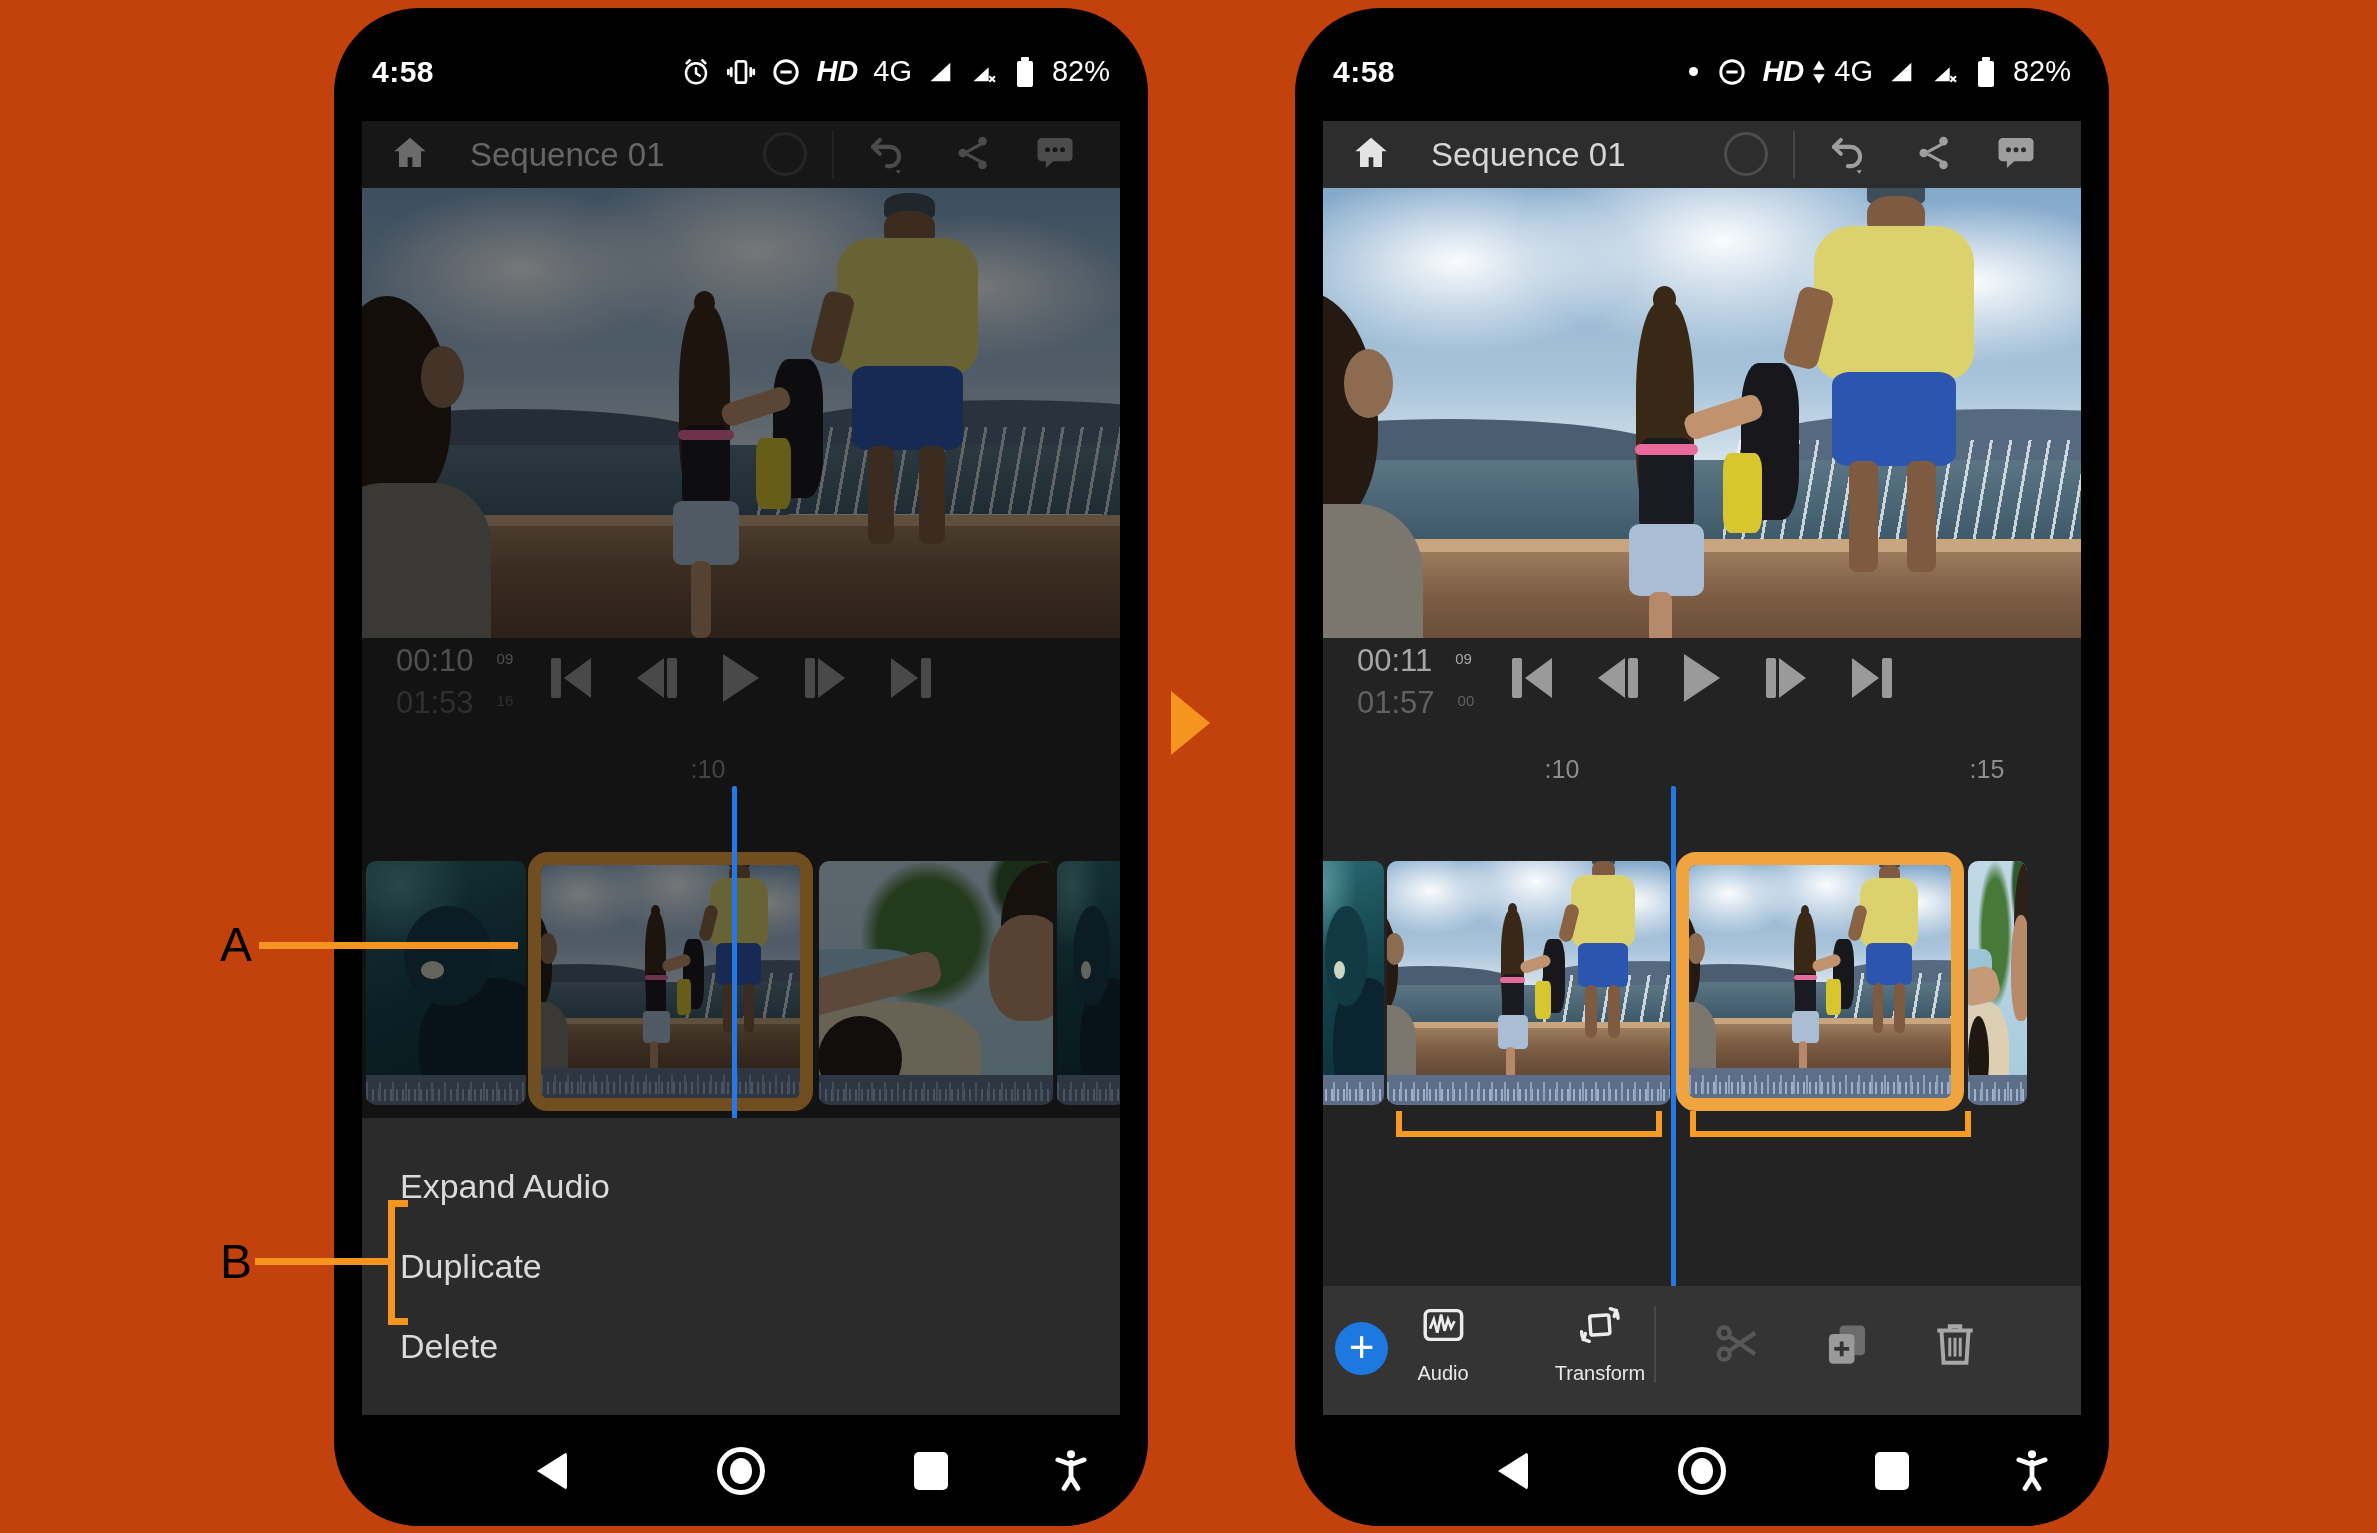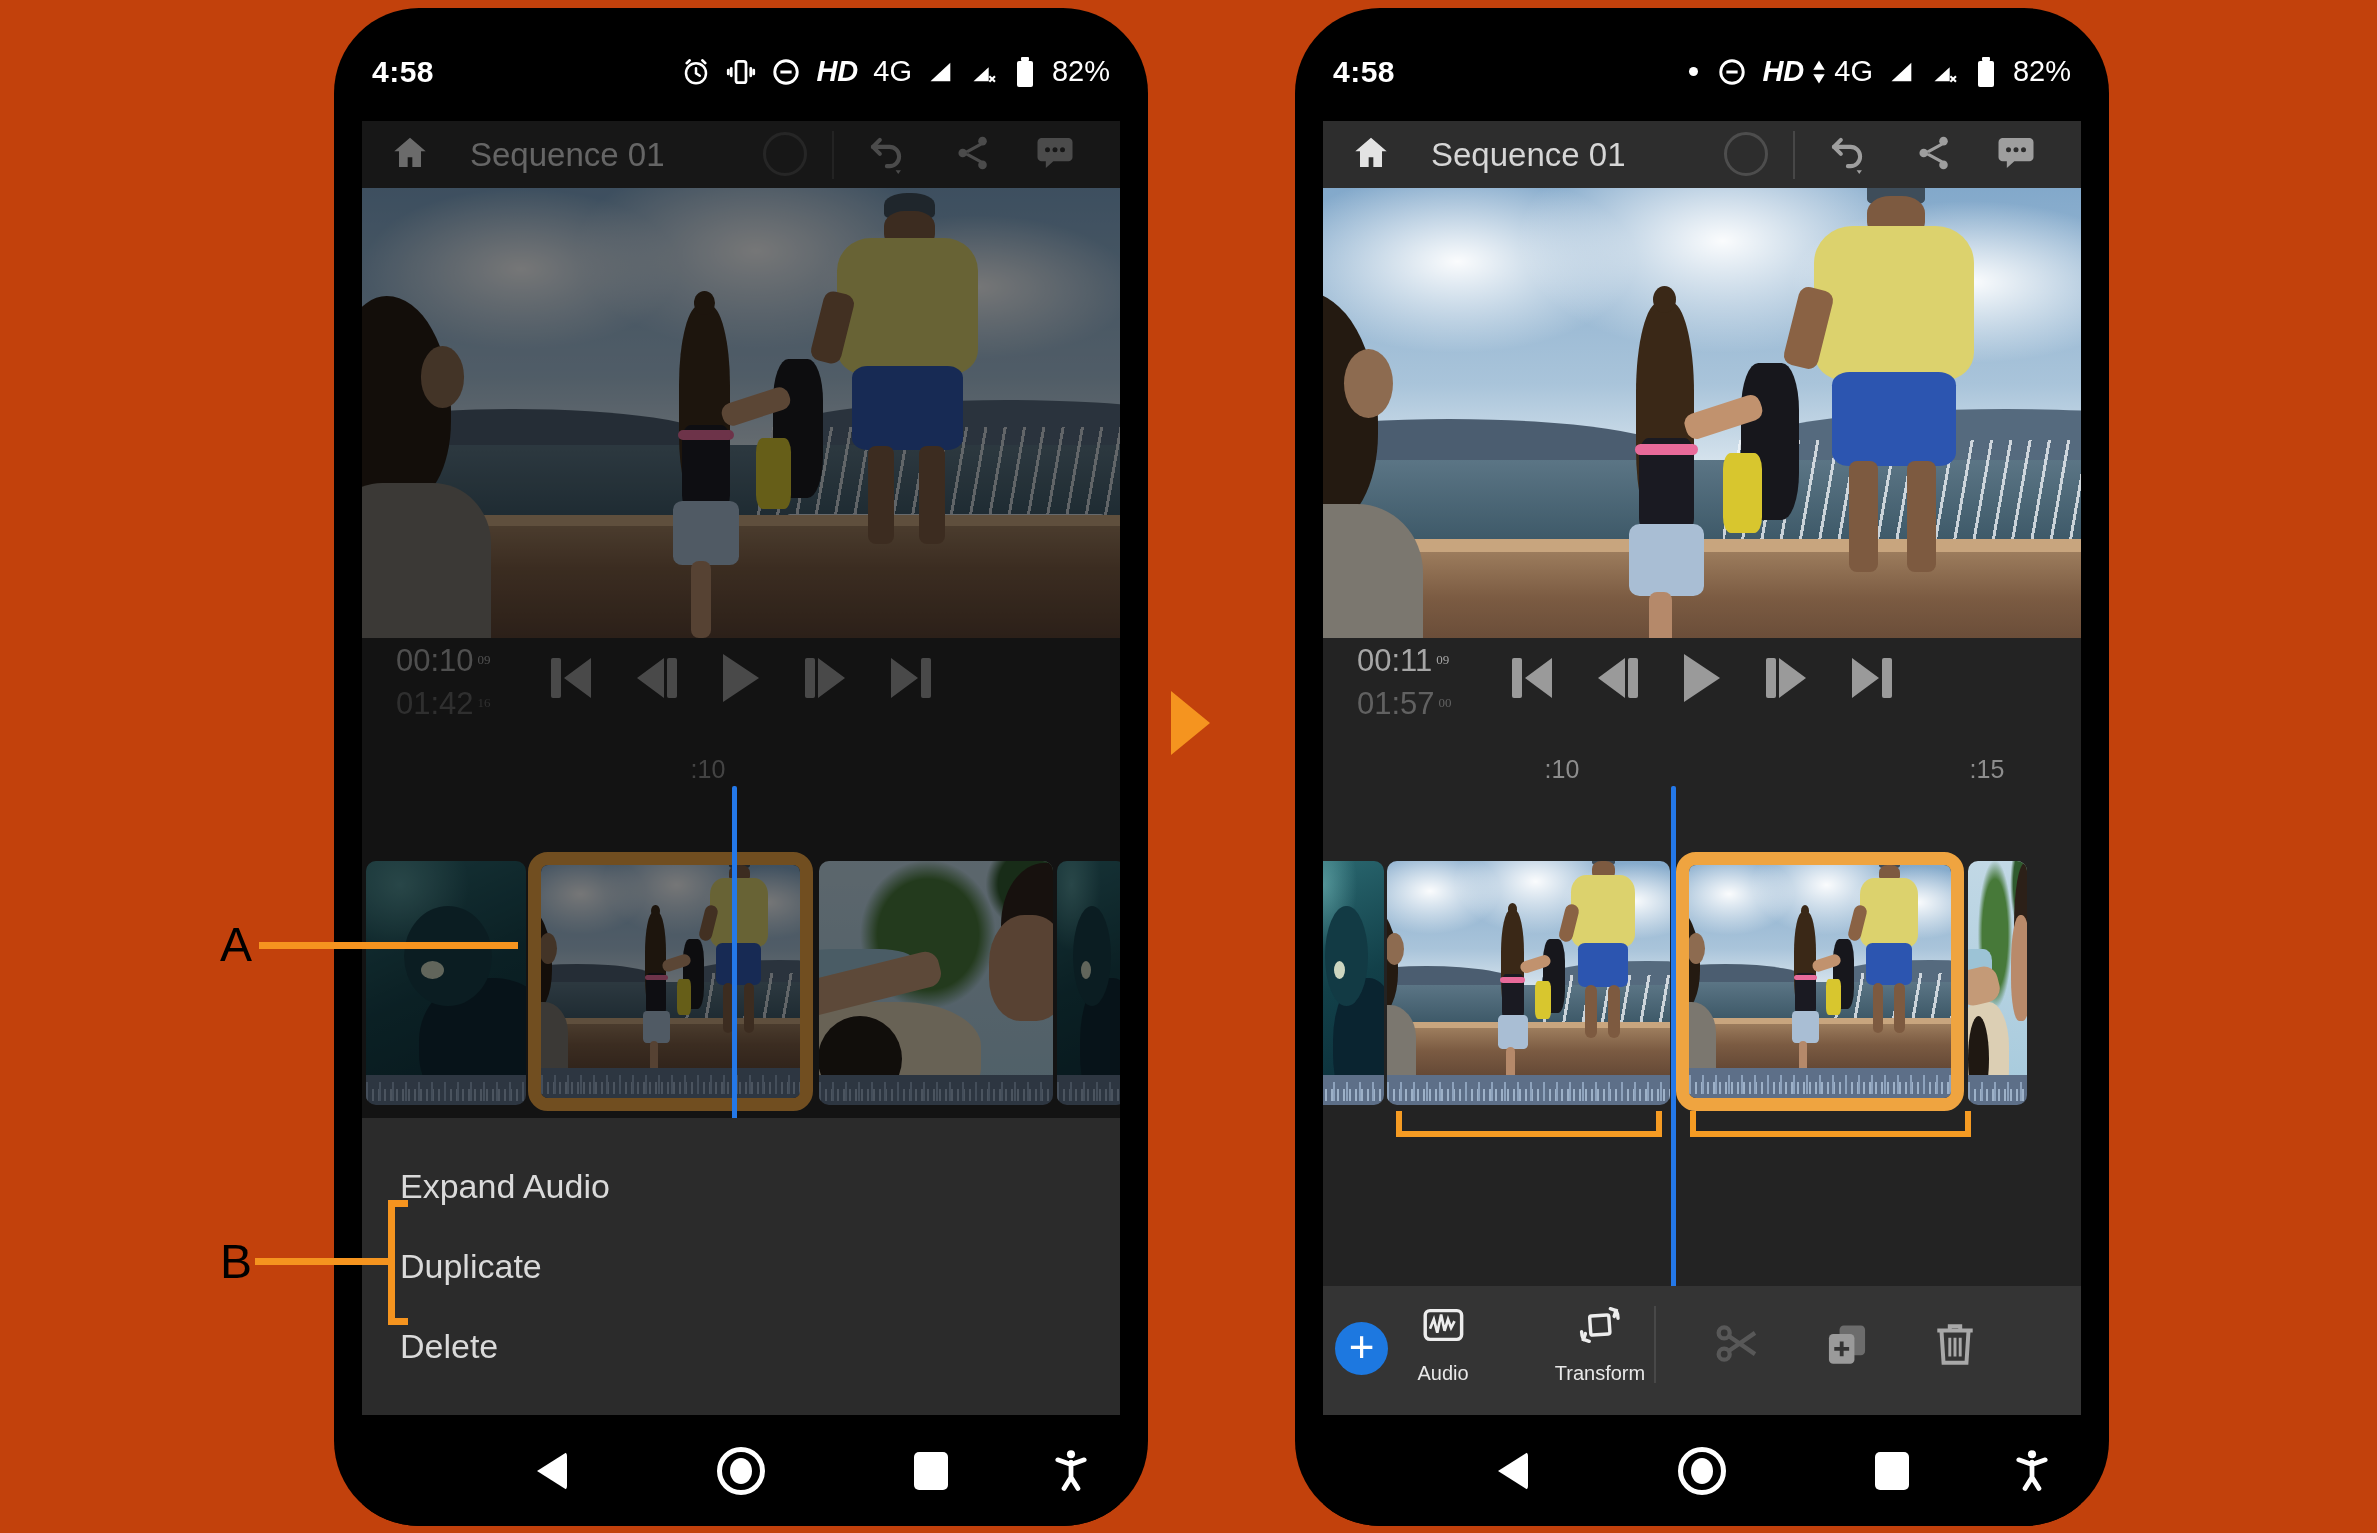--- a/index.html
+++ b/index.html
@@ -34,21 +34,21 @@
   
   .video{height:450px;position:relative;overflow:hidden;background:#0c1014;}
   .video>.scene{position:absolute;inset:0;}
   #phone-right .video>.scene{inset:-4% -7% -9% -6%;}
 
   
   .controls{height:91px;position:relative;}
   .tc{position:absolute;left:34px;top:4px;line-height:37px;white-space:nowrap;}
   .tc-l1{color:#a6a6a6;font-size:31px;}
   .tc-l2{color:#616161;font-size:31px;}
-  .tc-fr{font-size:13px;margin-left:4px;position:relative;top:-7px;font-family:Liberation Serif, serif;}
+  .tc-fr{font-size:15px;margin-left:23px;position:relative;top:-7px;}
   .transport{position:absolute;left:0;right:0;top:16px;display:flex;justify-content:center;gap:46px;color:#9a9a9a;}
   .tbtn{display:flex;align-items:center;gap:3px;height:48px;}
   .vbar{width:10px;height:40px;background:currentColor;border-radius:2px;}
   .tri-l{width:0;height:0;border-top:20px solid transparent;border-bottom:20px solid transparent;border-right:27px solid currentColor;}
   .tri-r{width:0;height:0;border-top:20px solid transparent;border-bottom:20px solid transparent;border-left:27px solid currentColor;}
   .tri-play{width:0;height:0;border-top:24px solid transparent;border-bottom:24px solid transparent;border-left:36px solid currentColor;}
 
   
   .timeline{flex:1;position:relative;background:#232323;overflow:hidden;}
   .ruler-label{position:absolute;top:26px;transform:translateX(-50%);font-size:25px;color:#8d8d8d;}
@@ -287,21 +287,21 @@
                 <div class="wface"></div>
                 <div class="wbody"></div>
               </div>
 </div>
           <div class="dimout"></div>
         </div>
 
         <div class="controls">
           <div class="tc">
             <div class="tc-l1"><span>00:10</span><span class="tc-fr">09</span></div>
-            <div class="tc-l2"><span>01:42</span><span class="tc-fr">16</span></div>
+            <div class="tc-l2"><span>01:53</span><span class="tc-fr">16</span></div>
           </div>
           <div class="transport">
             <span class="tbtn">
                 <span class="vbar"></span>
                 <span class="tri-l"></span>
               </span>
             <span class="tbtn">
                 <span class="tri-l"></span>
                 <span class="vbar"></span>
               </span>

